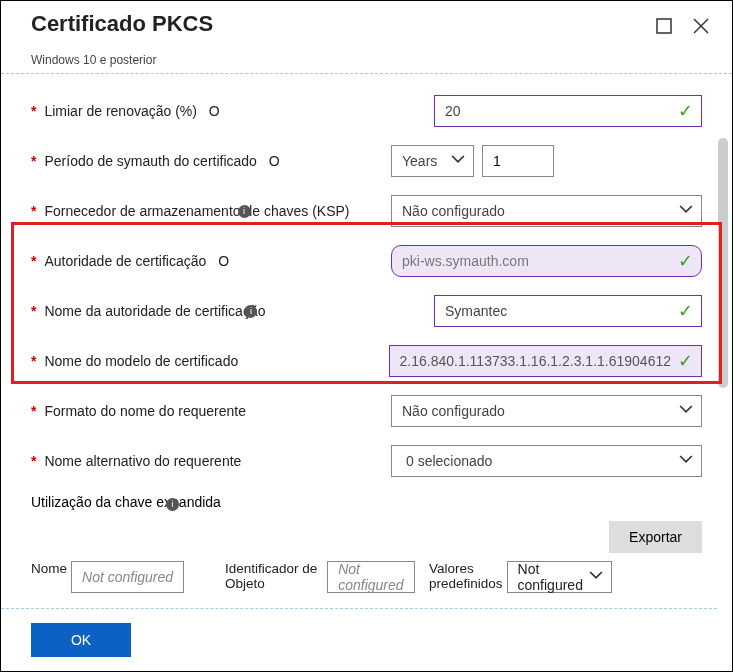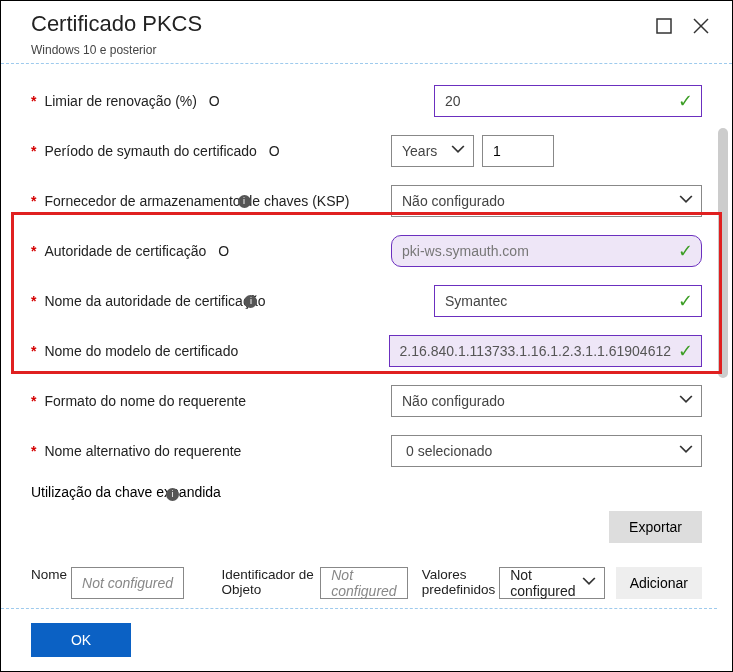--- a/index.html
+++ b/index.html
@@ -1,39 +1,39 @@
 <!DOCTYPE html>
 <html><head>
 <meta charset="utf-8">
 <style>
   * { box-sizing: border-box; font-family: "Segoe UI", Arial, sans-serif; }
   body { margin: 0; width: 733px; height: 672px; border: 1px solid #000; background: #fff; position: relative; }
   .header { padding: 10px 18px 6px 30px; display:flex; justify-content:space-between; align-items:flex-start; border-bottom: 1px dashed #9ecaed; }
-  .title-block h1 { font-size: 22px; font-weight: 400; margin:0; color:#222; }
-  .title-block .subtitle { font-size: 12px; color:#444; margin-top:6px; }
+  .title-block h1 { font-size: 22px; font-weight: 700; margin:0; color:#222; }
+  .title-block .subtitle { font-size: 12px; color:#444; margin-top:16px; }
   .win-controls { display:flex; gap:20px; align-items:center; padding-top:6px; padding-right:4px;}
   .win-controls svg, .win-controls .x { stroke:#333; }
   .body-area { position:relative; padding: 20px 30px 10px 30px; height: 540px; overflow:hidden; }
   .row { display:flex; align-items:center; min-height:34px; margin-bottom:16px; }
   .row-label { width: 360px; font-size:14px; color:#222; display:flex; align-items:center; gap:4px; }
   .req { color:#d40000; font-weight:bold; margin-right:4px;}
   .info-dot { display:inline-flex; width:13px; height:13px; border-radius:50%; background:#555; color:#fff; font-size:9px; align-items:center; justify-content:center; margin-left:-3px; position:relative; top:0;}
   .controls { flex:1; display:flex; gap:8px; align-items:center; }
   .field { width:100%; height:32px; border:1px solid #888; padding:0 30px 0 10px; font-size:14px; color:#444; background:#fff; position:relative; display:flex; align-items:center;}
   .field.purple { border:1px solid #6b2fbf;margin-left:43px; }
   .field.purple-fill { border:1px solid #6b2fbf; background:#eee6f7; }
   .field .chev, .field .tick { position:absolute; right:8px; top:50%; transform:translateY(-50%); }
   .tick { color:#3a9d23; font-size:18px; }
   .chev svg { width:14px; height:14px; }
   .sel-years { width:83px; position:relative;}
   .sel-years .chev { right:8px;}
   .num-box { width:72px; height:32px; border:1px solid #888; display:flex; align-items:center; padding:0 10px; font-size:14px;}
   .highlight { position:absolute; border:3px solid #e02020; left:10px; right:10px; pointer-events:none; }
   .section-label { font-size:14px; margin-top:6px; margin-bottom:10px;}
-  .export-row { display:flex; justify-content:flex-end; margin-bottom:24px;}
+  .export-row { display:flex; justify-content:flex-end; margin-bottom:8px;}
   .btn-light { background:#ddd; border:none; height:32px; padding:0 20px; font-size:14px; cursor:pointer;}
   .triple { display:flex; gap:14px; align-items:flex-end;}
   .col { display:flex; flex-direction:row; gap:4px; }
   .col-label { font-size:13.5px; color:#222; }
   .col-input { height:32px; border:1px solid #888; padding:0 10px; font-size:14px; font-style:italic; color:#888; display:flex; align-items:center;}
   .col-sel { height:32px; border:1px solid #888; padding:0 28px 0 10px; font-size:14px; color:#222; display:flex; align-items:center; position:relative;}
   .col-sel .chev{ position:absolute; right:8px; top:50%; transform:translateY(-50%);}
   .btn-add { height:32px; background:#eee; border:none; padding:0 14px; font-size:14px; cursor:pointer;}
   .footer { position:absolute; bottom:0; left:0; right:15px; padding:14px 30px; border-top:1px dashed #9ecaed; }
   .btn-ok { background:#0b61c4; color:#fff; border:none; height:34px; width:100px; font-size:14px; cursor:pointer;}
@@ -188,20 +188,19 @@
     </div>
     <div class="col" style="width:180px;">
       <div class="col-label">Valores predefinidos</div>
       <div class="col-sel">
         <span>Not configured</span>
         <span class="chev"><svg viewBox="0 0 12 12" width="14" height="14">
               <path d="M1 3 L6 8 L11 3" fill="none" stroke="#333" stroke-width="1.5"></path>
             </svg></span>
       </div>
     </div>
-    <button class="btn-add">Adicionar</button>
   </div>
 
 </div>
 
 <div class="footer">
   <button class="btn-ok">OK</button>
 </div>
 
 </body></html>

